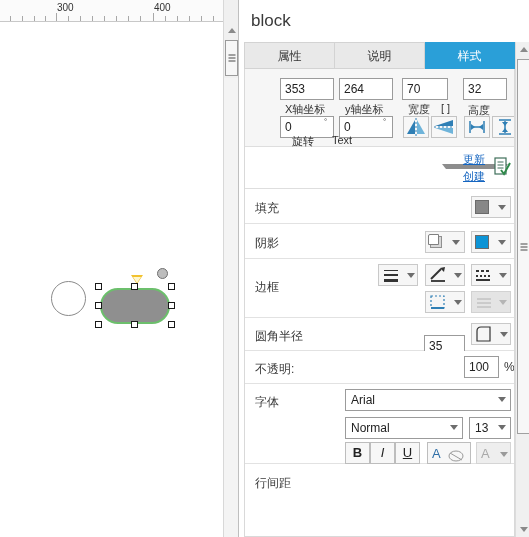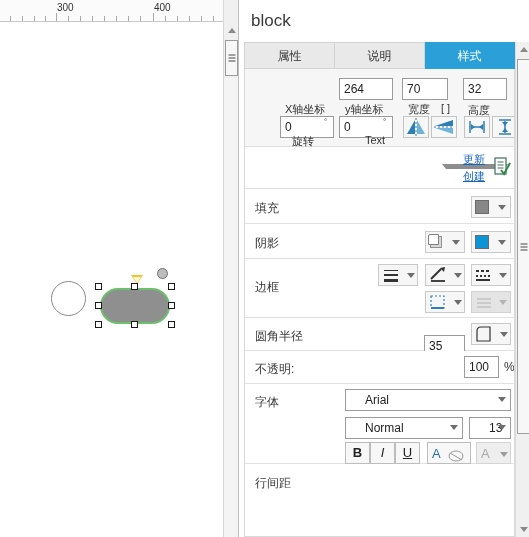--- a/index.html
+++ b/index.html
@@ -69,21 +69,21 @@
   .link { position:absolute; font-size:11px; color:#1565c0; text-decoration:underline; }
   #doc-icon { position:absolute; left:248px; top:10px; width:18px; height:20px; }
 
   
   .prow { position:relative; border-bottom:1px solid #e2e2e2; background:#ffffff; }
   .plabel { position:absolute; left:10px; top:0; font-size:12px; color:#3a3a3a; }
   .dbtn { position:absolute; height:22px; border:1px solid #c9c9c9; background:#f6f6f6; }
   .dcaret { position:absolute; border-left:4px solid transparent; border-right:4px solid transparent; border-top:5px solid #6d6d6d; }
   .swatch { position:absolute; width:14px; height:14px; border:1px solid #6a6a6a; }
 
-  .selbox { position:absolute; border:1px solid #9b9b9b; background:#ffffff; font-size:12px; color:#222; padding-left:19px; }
+  .selbox { position:absolute; border:1px solid #9b9b9b; background:#ffffff; font-size:12px; color:#222; padding-left:5px; }
   .selcaret { position:absolute; border-left:4px solid transparent; border-right:4px solid transparent; border-top:5px solid #6d6d6d; }
 
   .fbtn { position:absolute; width:25px; height:22px; border:1px solid #bdbdbd; background:#f7f7f7; text-align:center; line-height:20px; font-size:13px; color:#222; }
 
   
   #panel-vscroll { position:absolute; left:276px; top:42px; width:15px; height:495px; background:#f0f0f0; border-left:1px solid #dcdcdc; }
   #pv-up { position:absolute; left:0; top:0; width:15px; height:15px; background:#f0f0f0; }
   #pv-up:after { content:""; position:absolute; left:4px; top:5px; border-left:4px solid transparent; border-right:4px solid transparent; border-bottom:5px solid #8a8a8a; }
   #pv-down { position:absolute; left:0; bottom:0; width:15px; height:15px; background:#f0f0f0; }
   #pv-down:after { content:""; position:absolute; left:4px; top:5px; border-left:4px solid transparent; border-right:4px solid transparent; border-top:5px solid #8a8a8a; }
@@ -157,35 +157,36 @@
 
   <div id="tabs">
     <div class="tab">属性</div>
     <div class="tab">说明</div>
     <div class="tab active">样式</div>
   </div>
 
   <div id="panel-body">
 
     <div id="geom">
+      <div class="numbox" style="left:35px;top:9px;width:54px">353</div>
       <div class="numbox" style="left:94px;top:9px;width:54px">264</div>
       <div class="numbox" style="left:157px;top:9px;width:46px">70</div>
       <div class="numbox" style="left:218px;top:9px;width:44px">32</div>
       <span class="numlabel" style="left:40px;top:33px">X轴坐标</span>
       <span class="numlabel" style="left:100px;top:33px">y轴坐标</span>
       <span class="numlabel" style="left:163px;top:33px">宽度</span>
       <span class="numlabel" style="left:196px;top:33px">[ ]</span>
       <span class="numlabel" style="left:223px;top:34px">高度</span>
 
       <div class="numbox" style="left:35px;top:47px;width:54px">0</div>
       <span class="degmark" style="left:79px;top:48px">°</span>
       <div class="numbox" style="left:94px;top:47px;width:54px">0</div>
       <span class="degmark" style="left:138px;top:48px">°</span>
       <span class="numlabel" style="left:47px;top:65px">旋转</span>
-      <span class="numlabel" style="left:120px;top:65px">Text</span>
+      <span class="numlabel" style="left:87px;top:65px">Text</span>
 
       <div class="abtn" style="left:158px;top:47px">
         <svg width="24" height="20" viewBox="0 0 24 20">
             <polygon points="11,3 11,17 3,17" fill="#2f7fb5"></polygon>
             <polygon points="13,3 13,17 21,17" fill="#6fb4da"></polygon>
             <line x1="12" y1="1" x2="12" y2="19" stroke="#2f7fb5" stroke-width="1" stroke-dasharray="2 2"></line>
           </svg>
       </div>
       <div class="abtn" style="left:186px;top:47px">
         <svg width="24" height="20" viewBox="0 0 24 20">

